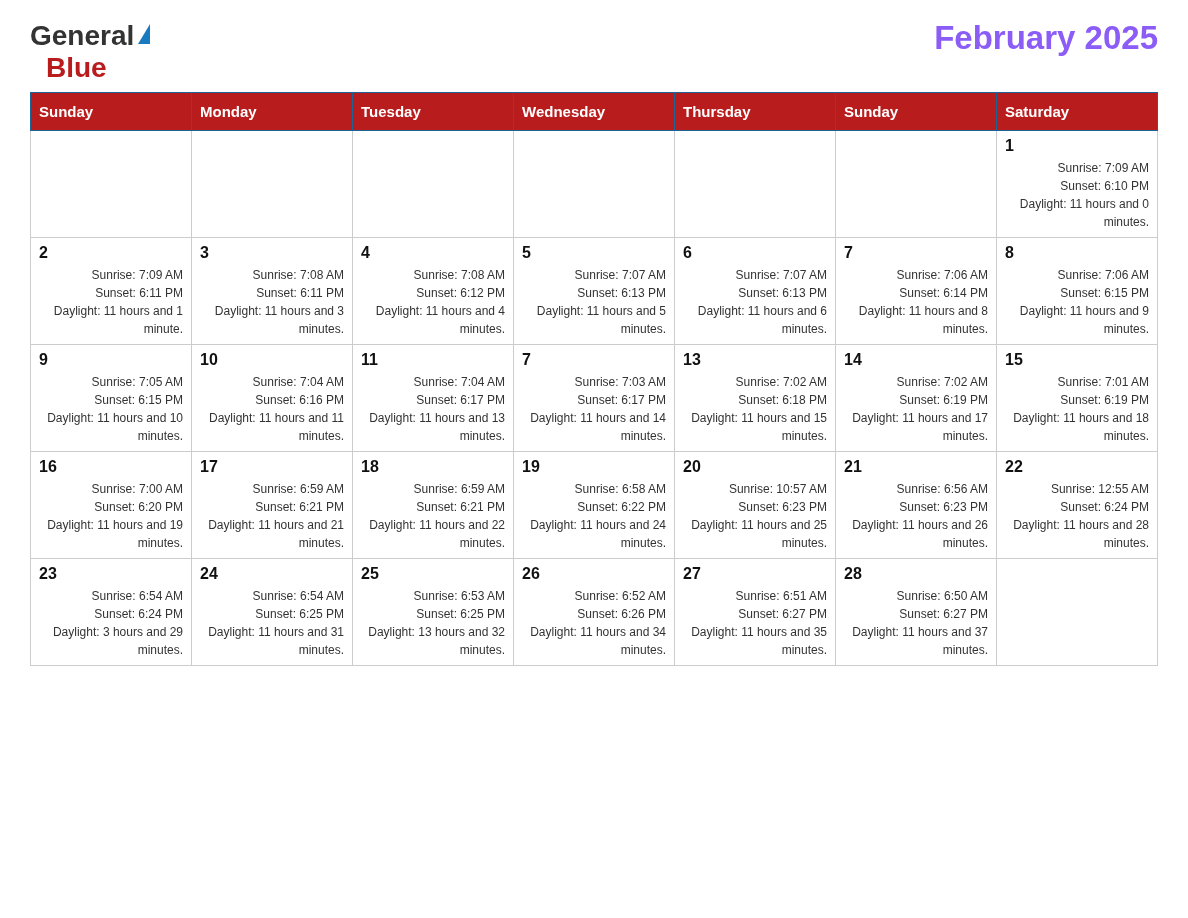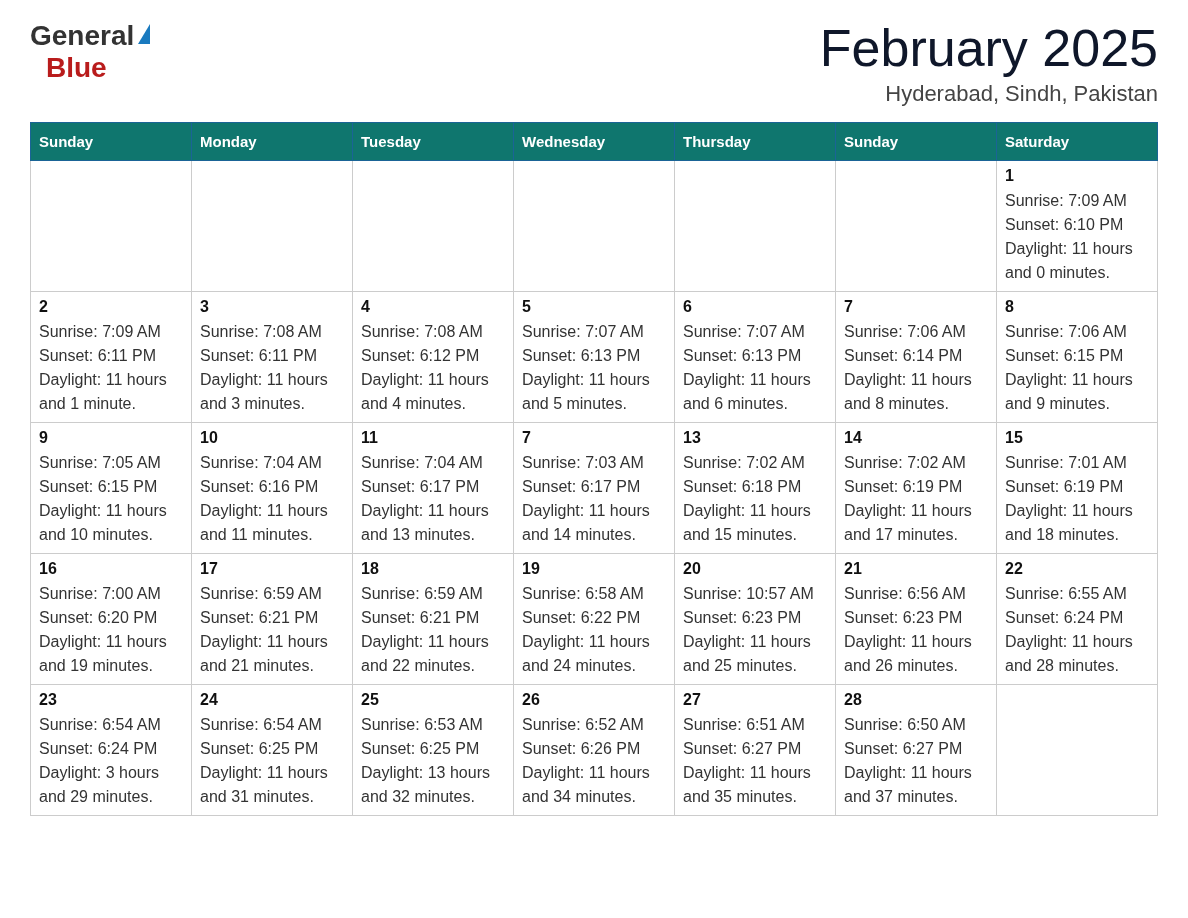--- a/index.html
+++ b/index.html
@@ -8,21 +8,21 @@
       background: #fff;
       color: #333;
       width: 1188px;
       min-height: 918px;
       padding: 20px 30px;
     }
     .header {
       display: flex;
       justify-content: space-between;
       align-items: flex-start;
-      margin-bottom: 15px;
+      margin-bottom: 8px;
     }
     .logo {
       display: flex;
       flex-direction: column;
       align-items: flex-start;
     }
     .logo-text-general {
       font-size: 28px;
       font-weight: bold;
       color: #333;
@@ -43,36 +43,36 @@
       border-left: 12px solid transparent;
       border-right: 0px solid transparent;
       border-bottom: 20px solid #1a7abf;
       margin-left: 4px;
       margin-top: -4px;
     }
     .title-block {
       text-align: right;
     }
     .title-month {
-      font-size: 52px;
-      font-weight: normal;
-      color: #0f172a;
+      font-size: 33px;
+      font-weight: bold;
+      color: #8b5cf6;
       line-height: 1.1;
     }
     .title-location {
       font-size: 22px;
       color: #444;
       margin-top: 4px;
     }
     .calendar {
       width: 100%;
       border-collapse: collapse;
     }
     .calendar thead th {
-      background-color: #0f766e;
+      background-color: #b91c1c;
       color: #fff;
       font-size: 15px;
       font-weight: bold;
       padding: 10px 8px;
       text-align: left;
       border: 1px solid #1a6496;
     }
     .calendar tbody td {
       vertical-align: top;
       border: 1px solid #ccc;
@@ -83,23 +83,24 @@
       min-height: 100px;
     }
     .day-number {
       font-size: 16px;
       font-weight: bold;
       color: #111;
       display: block;
       margin-bottom: 4px;
     }
     .day-info {
-      font-size: 16px;
+      font-size: 12px;
       color: #333;
       line-height: 1.5;
+      text-align: right;
     }
     .empty-cell {
       background: #f9f9f9;
     }
     tbody tr:nth-child(odd) td {
       background-color: #fff;
     }
     tbody tr td {
       background-color: #fff;
     }
@@ -113,21 +114,20 @@
 <div class="header">
   <div class="logo">
     <div class="logo-row">
       <span class="logo-text-general">General</span>
       <div class="logo-triangle"></div>
     </div>
     <span class="logo-text-blue">Blue</span>
   </div>
   <div class="title-block">
     <div class="title-month">February 2025</div>
-    <div class="title-location">Hyderabad, Sindh, Pakistan</div>
   </div>
 </div>
 
 <table class="calendar">
   <thead>
     <tr>
       <th>Sunday</th>
       <th>Monday</th>
       <th>Tuesday</th>
       <th>Wednesday</th>
@@ -229,21 +229,21 @@
         <td>
           <span class="day-number">20</span>
           <div class="day-info"><span>Sunrise: 10:57 AM</span><br><span>Sunset: 6:23 PM</span><br><span>Daylight: 11 hours and 25 minutes.</span></div>
         </td>
         <td>
           <span class="day-number">21</span>
           <div class="day-info"><span>Sunrise: 6:56 AM</span><br><span>Sunset: 6:23 PM</span><br><span>Daylight: 11 hours and 26 minutes.</span></div>
         </td>
         <td>
           <span class="day-number">22</span>
-          <div class="day-info"><span>Sunrise: 6:55 AM</span><br><span>Sunset: 6:24 PM</span><br><span>Daylight: 11 hours and 28 minutes.</span></div>
+          <div class="day-info"><span>Sunrise: 12:55 AM</span><br><span>Sunset: 6:24 PM</span><br><span>Daylight: 11 hours and 28 minutes.</span></div>
         </td>
       </tr>
       <tr class="row-border-top">
         <td>
           <span class="day-number">23</span>
           <div class="day-info"><span>Sunrise: 6:54 AM</span><br><span>Sunset: 6:24 PM</span><br><span>Daylight: 3 hours and 29 minutes.</span></div>
         </td>
         <td>
           <span class="day-number">24</span>
           <div class="day-info"><span>Sunrise: 6:54 AM</span><br><span>Sunset: 6:25 PM</span><br><span>Daylight: 11 hours and 31 minutes.</span></div>

